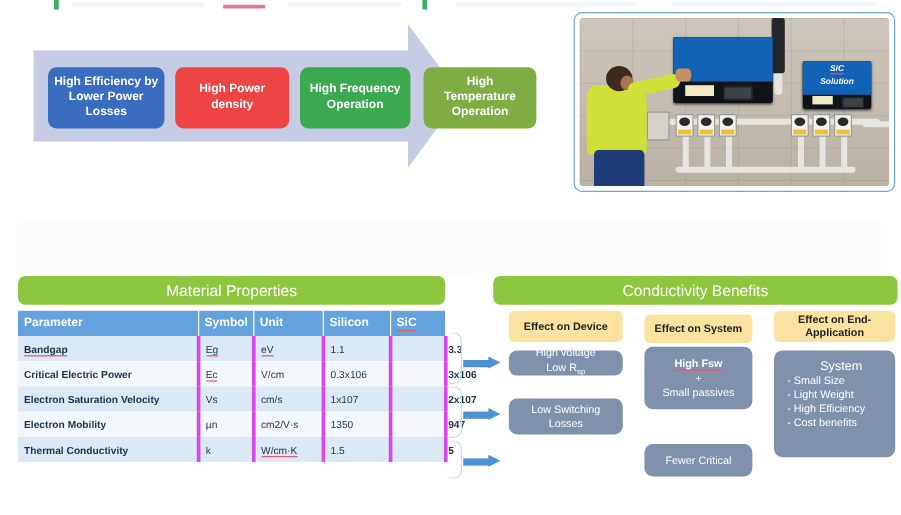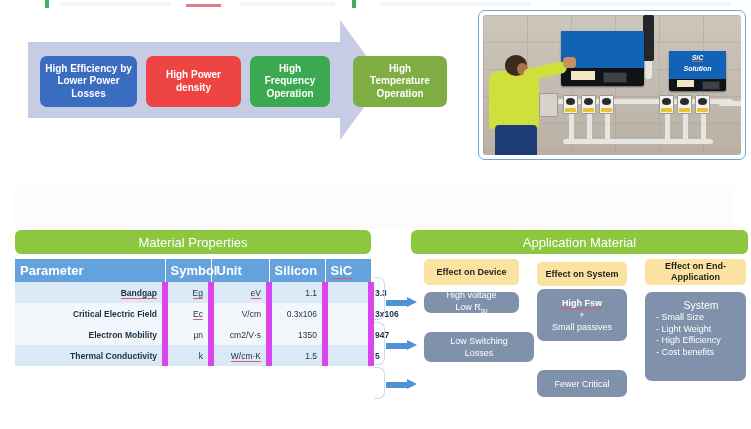--- a/index.html
+++ b/index.html
@@ -13,21 +13,21 @@
   .topstrip .ghost{position:absolute;top:2px;height:4px;background:#e9eef4;opacity:.55;}
 
   
   .banner{position:absolute;left:22px;top:14px;width:368px;height:132px;}
   .banner svg{position:absolute;left:0;top:0;}
   .bbox{position:absolute;border-radius:7px;display:flex;align-items:center;
         justify-content:center;text-align:center;color:#fff;font-weight:bold;
         font-size:10px;line-height:12.5px;padding:0 5px;box-sizing:border-box;}
   #bx1{left:18px;top:42px;width:97px;height:51px;background:#3a6cbf;}
   #bx2{left:124px;top:42px;width:95px;height:51px;background:#ef4444;}
-  #bx3{left:228px;top:42px;width:80px;height:51px;background:#3aa94f;}
+  #bx3{left:228px;top:42px;width:92px;height:51px;background:#3aa94f;}
   #bx4{left:331px;top:42px;width:94px;height:51px;background:#7dad43;}
 
   
   .photo{position:absolute;left:478px;top:10px;width:268px;height:150px;
          border:1.5px solid #6aa6d6;border-radius:7px;background:#fff;box-sizing:border-box;
          padding:4px;}
   .photo-inner{position:relative;width:100%;height:100%;overflow:hidden;border-radius:3px;
        background:linear-gradient(180deg,#cdc6bb 0%,#c4bcb0 48%,#b9b1a4 100%);}
   .brick{position:absolute;left:0;top:0;right:0;bottom:0;opacity:.5;
      background-image:
@@ -69,22 +69,22 @@
   
   .greenhdr{position:absolute;border-radius:6px;background:#8dc63f;color:#fff;
             display:flex;align-items:center;justify-content:center;font-size:13px;}
   #hdr-mat{left:15px;top:230px;width:356px;height:24px;}
   #hdr-app{left:411px;top:230px;width:337px;height:24px;}
 
   
   .mattable{position:absolute;left:15px;top:259px;width:356px;border-collapse:collapse;
             font-size:8.5px;table-layout:fixed;}
   .mattable th{background:#63a2dd;color:#fff;text-align:left;font-weight:bold;
-       padding:4px 5px;font-size:13px;border-right:1px solid #fff;height:13px;}
-  .mattable td{padding:4px 5px;height:13px;border-right:6px solid #d946ef;color:#1b3146;text-align:right;}
+       padding:4px 5px;font-size:10px;border-right:1px solid #fff;height:13px;}
+  .mattable td{padding:4px 5px;height:13px;border-right:3px solid #d946ef;color:#1b3146;}
   .mattable tr.r-odd td{background:#dbe8f5;}
   .mattable tr.r-even td{background:#f2f7fc;}
   .mattable td.c-param{font-weight:bold;}
   .mattable td.c-sic{font-weight:bold;padding-left:47px;}
   .sq{border-bottom:1.5px solid #e05a6a;}
 
   
   .brace{position:absolute;border:1.6px solid #c6dcef;border-left:none;border-radius:0 7px 7px 0;width:10px;}
   .arrow{position:absolute;height:11px;}
   .arrow .shaft{position:absolute;left:0;top:3px;width:22px;height:6px;background:#4e91d4;}
@@ -101,21 +101,21 @@
   .gbox.left-list{display:block;text-align:left;padding:7px 0 0 11px;}
   .gbox .ttl{display:block;text-align:center;font-size:10.5px;margin-bottom:1px;}
   .gbox .li{display:block;font-size:9px;line-height:11.5px;}
   sub{font-size:6.5px;}
   .fsw-u{border-bottom:1.5px solid #e05a6a;font-weight:bold;}
 
   #yb1{left:424px;top:259px;width:95px;height:26px;}
   #yb2{left:537px;top:262px;width:90px;height:24px;}
   #yb3{left:645px;top:259px;width:101px;height:26px;}
   #gb-hv{left:424px;top:292px;width:95px;height:21px;}
-  #gb-ls{left:424px;top:332px;width:110px;height:30px;justify-content:center;}
+  #gb-ls{left:424px;top:332px;width:95px;height:30px;justify-content:center;}
   #gb-fsw{left:537px;top:289px;width:90px;height:52px;}
   #gb-cool{left:537px;top:370px;width:90px;height:27px;}
   #gb-sys{left:645px;top:292px;width:101px;height:89px;}
 </style>
 </head>
 <body>
 
 <div class="topstrip">
   <div class="tick" style="left:45px"></div>
   <div class="tick" style="left:352px"></div>
@@ -228,25 +228,32 @@
   </thead>
   <tbody>
     <tr class="r-odd">
       <td class="c-param"><span class="sq">Bandgap</span></td>
       <td><span class="sq">Eg</span></td>
       <td><span class="sq">eV</span></td>
       <td>1.1</td>
       <td class="c-sic">3.3</td>
     </tr>
     <tr class="r-even">
-      <td class="c-param">Critical Electric Field</td>
+      <td class="c-param">Critical Electric Power</td>
       <td><span class="sq">Ec</span></td>
       <td>V/cm</td>
       <td>0.3x106</td>
       <td class="c-sic">3x106</td>
+    </tr>
+    <tr class="r-odd">
+      <td class="c-param">Electron Saturation Velocity</td>
+      <td>Vs</td>
+      <td>cm/s</td>
+      <td>1x107</td>
+      <td class="c-sic">2x107</td>
     </tr>
     <tr class="r-even">
       <td class="c-param">Electron Mobility</td>
       <td>µn</td>
       <td>cm2/V·s</td>
       <td>1350</td>
       <td class="c-sic">947</td>
     </tr>
     <tr class="r-odd">
       <td class="c-param">Thermal Conductivity</td>
@@ -268,21 +275,21 @@
   </div>
 <div class="arrow" style="left:386px;top:340px;">
     <div class="shaft"></div>
     <div class="tip"></div>
   </div>
 <div class="arrow" style="left:386px;top:379px;">
     <div class="shaft"></div>
     <div class="tip"></div>
   </div>
 
-<div class="greenhdr" id="hdr-app">Application Material</div>
+<div class="greenhdr" id="hdr-app">Conductivity Benefits</div>
 
 <div class="ybox" id="yb1">Effect on Device</div>
 <div class="ybox" id="yb2">Effect on System</div>
 <div class="ybox" id="yb3">Effect on End-Application</div>
 
 <div class="gbox" id="gb-hv">
   <span>
     <span>High voltage</span><br>
     <span>Low R</span><sub>sp</sub>
   </span>

